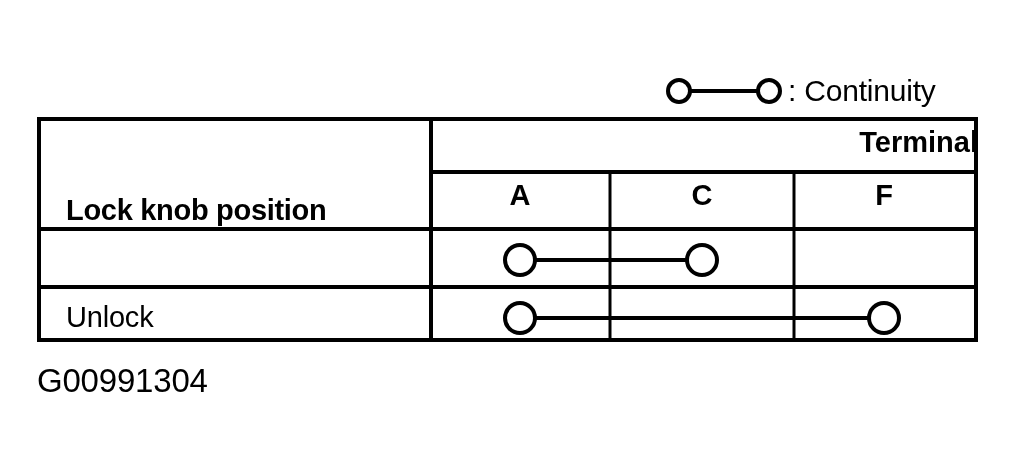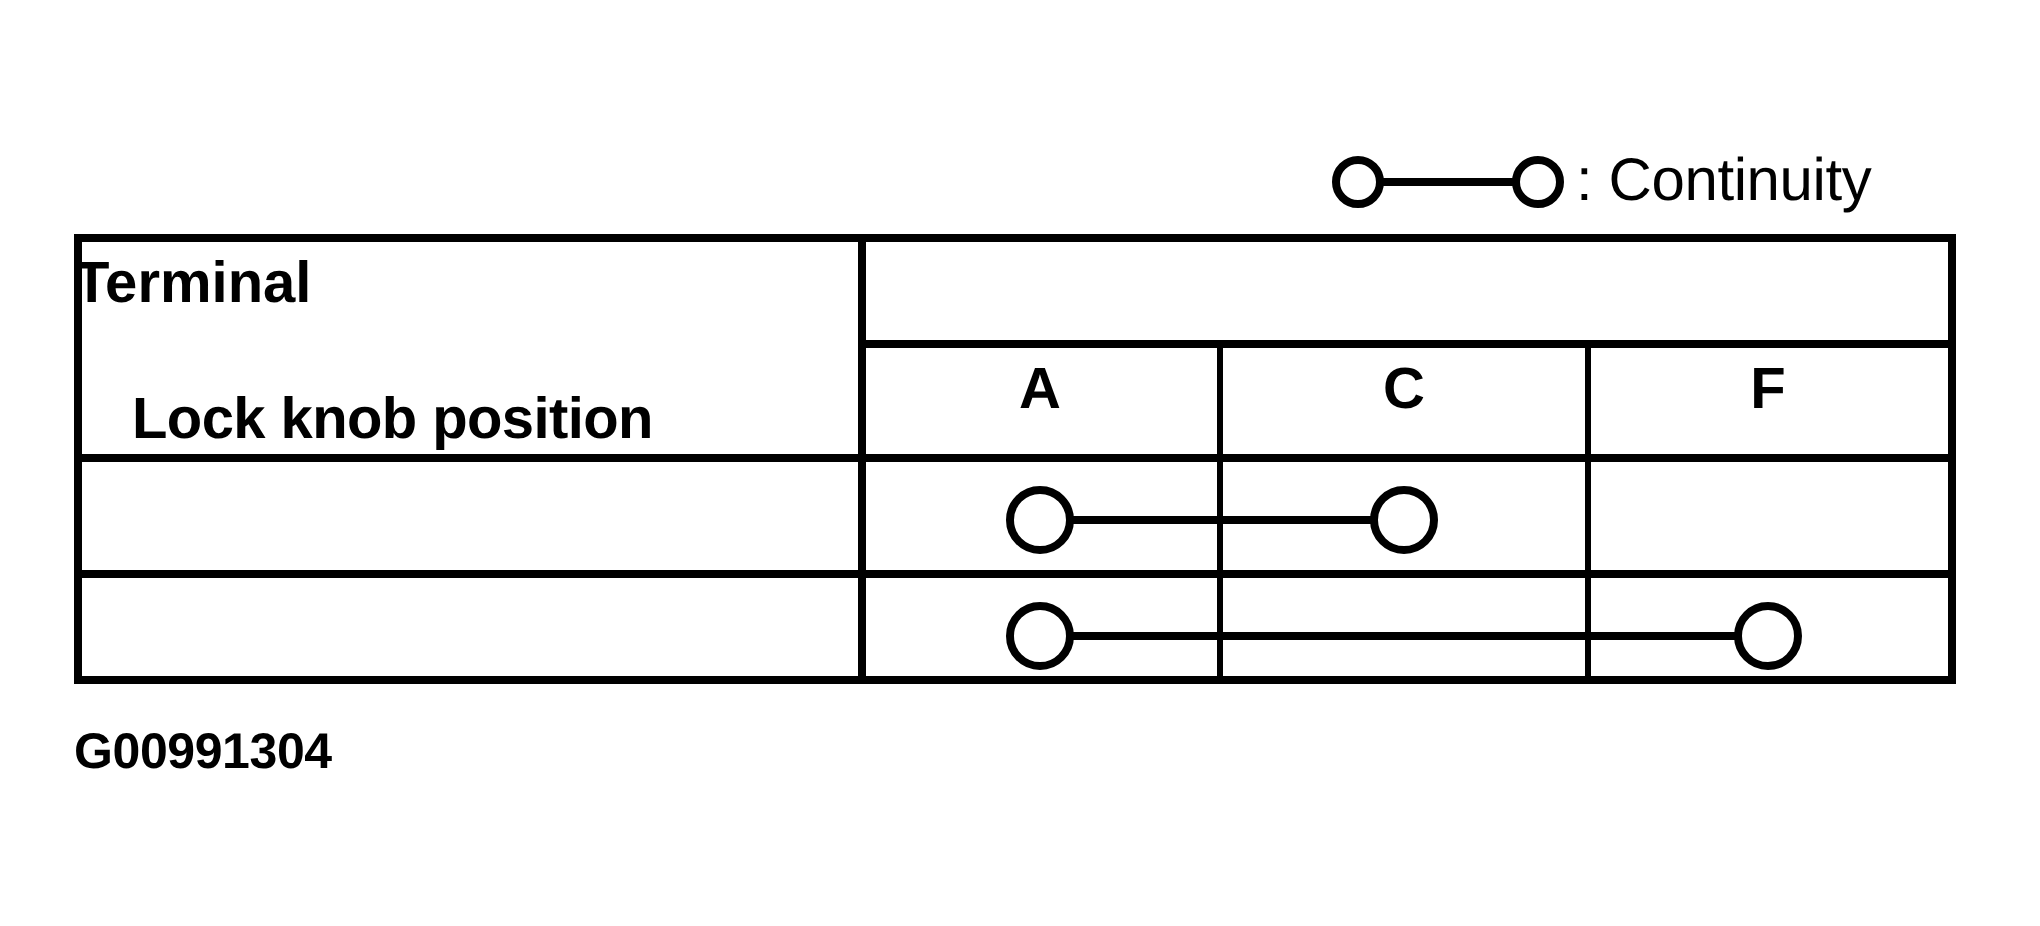--- a/index.html
+++ b/index.html
@@ -67,21 +67,21 @@
     top: 37px;
     font-size: 29px;
     font-weight: bold;
     letter-spacing: -0.3px;
     margin-top: 40px;
   }
   #hdr-terminal {
     left: 0;
     top: 9px;
     width: 941px;
-    text-align: left;
+    text-align: right;
     font-size: 29px;
     font-weight: bold;
   }
   
   .sub-hdr {
     top: 62px;
     font-size: 29px;
     font-weight: bold;
     text-align: center;
     width: 120px;
@@ -97,22 +97,22 @@
     letter-spacing: -0.2px;
   }
   #row-lock   { top: 127px; }
   #row-unlock { top: 184px; }
 
   
   #caption {
     position: absolute;
     left: 37px;
     top: 362px;
-    font-size: 25px;
-    font-weight: 700;
+    font-size: 33px;
+    font-weight: 400;
     letter-spacing: -0.2px;
     white-space: nowrap;
   }
 </style>
 </head>
 <body>
 
 <div id="canvas">
 
   <div id="legend">
@@ -155,17 +155,18 @@
     </svg>
 
     <span class="cell-label" id="hdr-terminal">Terminal</span>
 
     <span class="cell-label" id="hdr-lockknob">Lock knob position</span>
 
     <span class="cell-label sub-hdr" id="hdr-a">A</span>
     <span class="cell-label sub-hdr" id="hdr-c">C</span>
     <span class="cell-label sub-hdr" id="hdr-f">F</span>
 
+    <span class="cell-label row-label" id="row-unlock">Unlock</span>
   </div>
 
   <div id="caption">G00991304</div>
 
 </div>
 
 </body></html>

